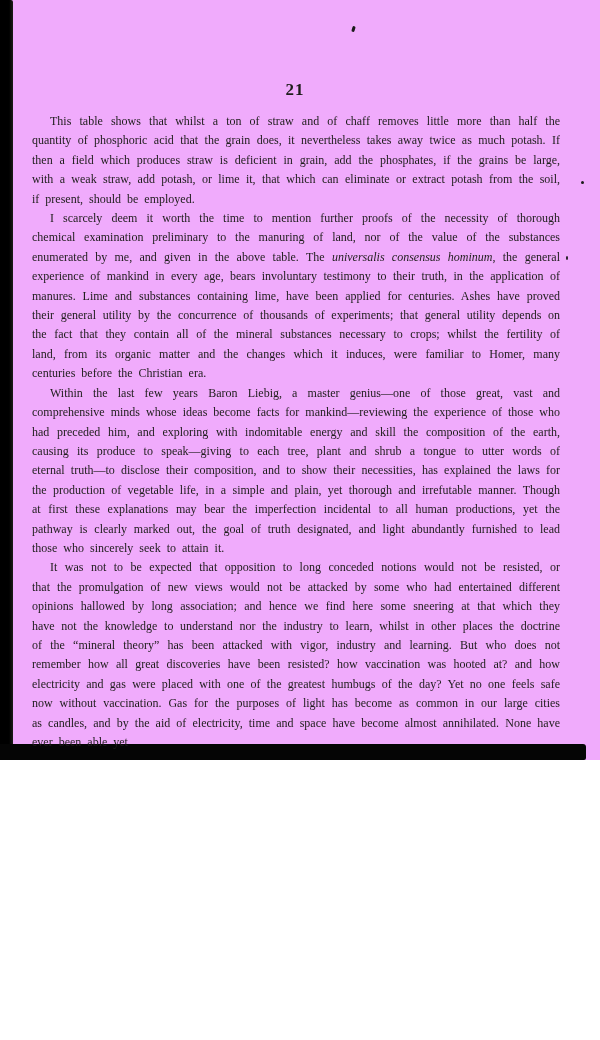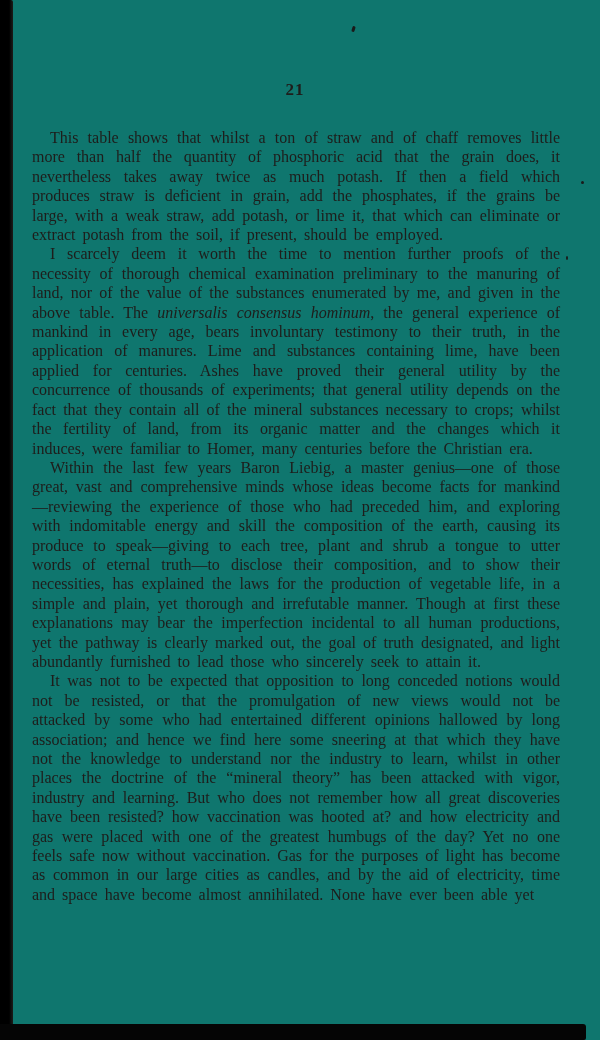--- a/index.html
+++ b/index.html
@@ -3,22 +3,22 @@
 <meta charset="utf-8">
 <style>
   html, body {
     margin: 0;
     padding: 0;
     background: #ffffff;
   }
   .page {
     position: relative;
     width: 600px;
-    height: 1040px;
-    background: #0f766e;
+    height: 760px;
+    background: #f0abfc;
     overflow: hidden;
     font-family: "Liberation Serif", "DejaVu Serif", serif;
     color: #1e1d1b;
     text-decoration: underline;
   }
   
   .scan-edge-left {
     position: absolute;
     left: 0;
     top: 0;
@@ -42,24 +42,24 @@
     top: 80px;
     left: 30px;
     width: 530px;
     text-align: center;
     font-size: 17px;
     font-weight: bold;
     letter-spacing: 1px;
   }
   .text-block {
     position: absolute;
-    top: 128px;
+    top: 112px;
     left: 32px;
     width: 528px;
-    font-size: 16px;
+    font-size: 12px;
     line-height: 19.4px;
     text-align: justify;
     word-spacing: 3px;
   }
   .text-block p {
     margin: 0;
     padding: 0;
     text-indent: 18px;
   }
   .text-block i {

